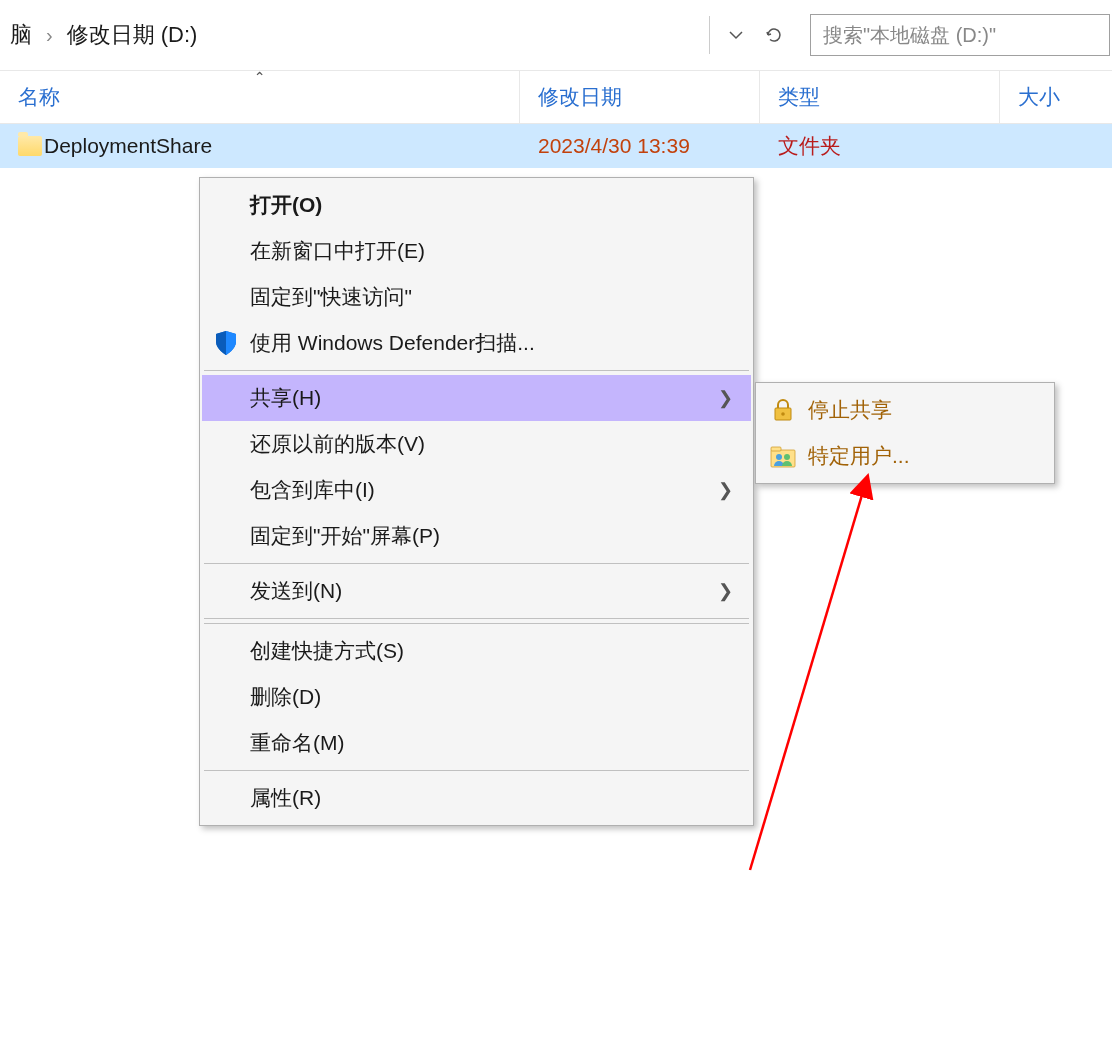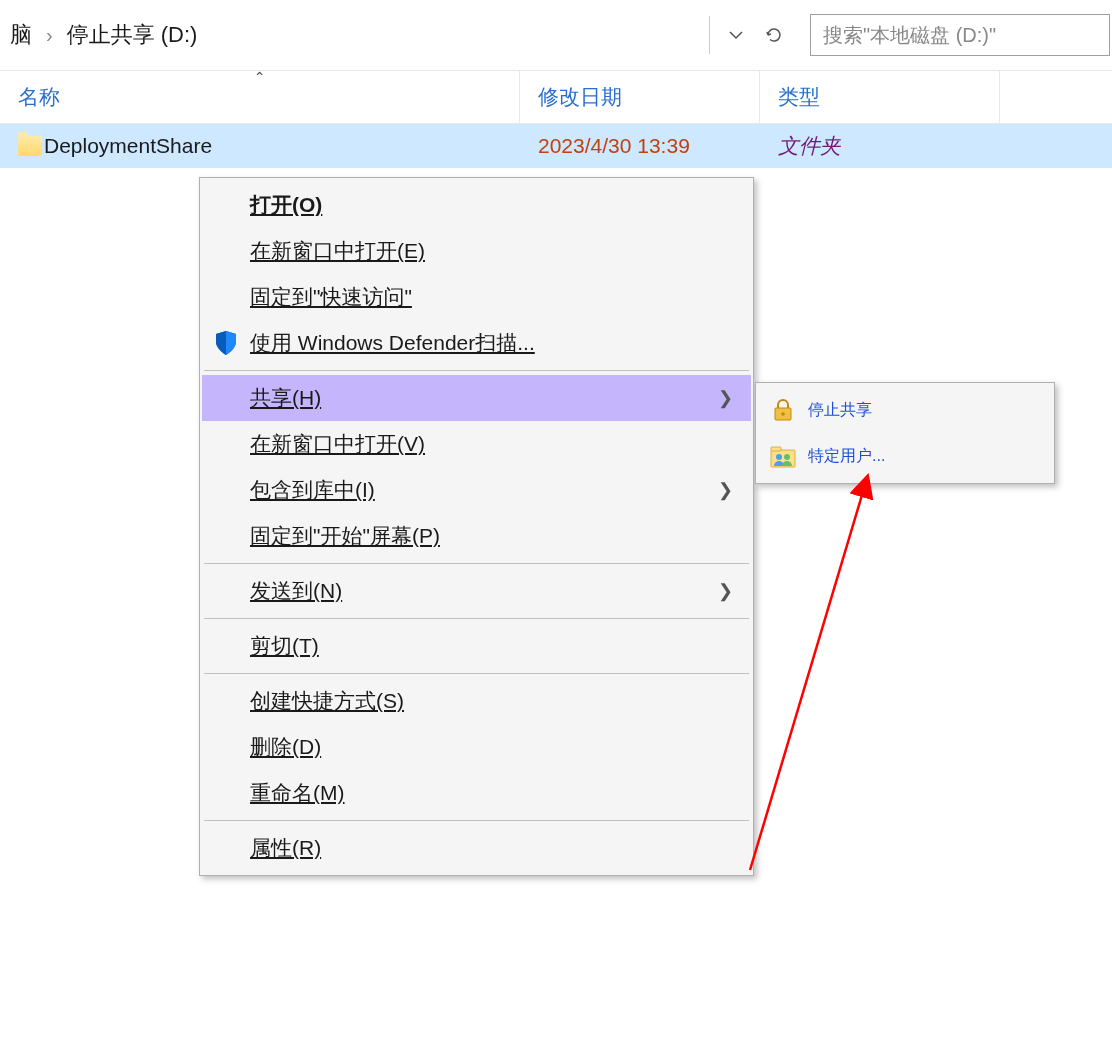--- a/index.html
+++ b/index.html
@@ -102,21 +102,21 @@
     display: flex;
     align-items: center;
     height: 44px;
     font-size: 21px;
   }
   .file-row.selected {
     background: #cde8ff;
   }
   .cell-name { width: 520px; padding-left: 18px; display: flex; align-items: center; gap: 2px; }
   .cell-date { width: 240px; padding-left: 18px; color: #c2410c; }
-  .cell-type { width: 240px; padding-left: 18px; color: #701a75; font-style: italic; }
+  .cell-type { width: 240px; padding-left: 18px; color: #b91c1c; }
   .folder-icon {
     width: 24px;
     height: 20px;
     background: linear-gradient(to bottom, #ffe9a8 0%, #ffd96a 100%);
     border-radius: 2px;
     position: relative;
   }
   .folder-icon::before {
     content: "";
     position: absolute;
@@ -131,21 +131,20 @@
   
   .context-menu {
     position: absolute;
     left: 199px;
     top: 177px;
     width: 555px;
     background: #f5f5f5;
     border: 1.5px solid #b0b0b0;
     box-shadow: 3px 3px 6px rgba(0,0,0,0.25);
     padding: 4px 2px;
-    text-decoration: underline;
   }
   .menu-item {
     display: flex;
     align-items: center;
     height: 46px;
     font-size: 21px;
     padding: 0 18px 0 48px;
     position: relative;
     color: #1a1a1a;
   }
@@ -188,24 +187,24 @@
     width: 300px;
     background: #f5f5f5;
     border: 1.5px solid #b0b0b0;
     box-shadow: 3px 3px 6px rgba(0,0,0,0.25);
     padding: 4px 2px;
   }
   .sub-item {
     display: flex;
     align-items: center;
     height: 46px;
-    font-size: 16px;
+    font-size: 21px;
     padding-left: 50px;
     position: relative;
-    color: #1d4ed8;
+    color: #a16207;
   }
   .sub-icon {
     position: absolute;
     left: 12px;
     top: 50%;
     transform: translateY(-50%);
     width: 26px;
     height: 26px;
     display: flex;
     align-items: center;
@@ -226,21 +225,21 @@
     pointer-events: none;
   }
 </style>
 </head>
 <body>
 
 <div class="top-bar">
   <div class="breadcrumb-area">
     <span class="crumb">脑</span>
     <span class="crumb-sep">›</span>
-    <span class="crumb">停止共享 (D:)</span>
+    <span class="crumb">修改日期 (D:)</span>
     <span class="addr-spacer"></span>
     <div class="addr-controls">
       <div class="addr-btn">
         <svg width="16" height="16" viewBox="0 0 16 16">
             <path d="M2 5 L8 11 L14 5" fill="none" stroke="#555" stroke-width="1.5"></path>
           </svg>
       </div>
       <div class="addr-btn">
         <svg width="18" height="18" viewBox="0 0 18 18">
             <path d="M3 9 a6 6 0 1 1 2 4.5 M3 9 l-1 -3 M3 9 l3 -1" fill="none" stroke="#555" stroke-width="1.5"></path>
@@ -251,20 +250,21 @@
   <div class="search-box">搜索"本地磁盘 (D:)"</div>
 </div>
 
 <div class="col-headers">
   <div class="col-header col-name">
     <span>名称</span>
     <span class="sort-caret">⌃</span>
   </div>
   <div class="col-header col-date">修改日期</div>
   <div class="col-header col-type">类型</div>
+  <div class="col-header col-size">大小</div>
 </div>
 
 <div class="file-row selected">
   <div class="cell-name">
     <span class="folder-icon"></span>
     <span>DeploymentShare</span>
   </div>
   <div class="cell-date">2023/4/30 13:39</div>
   <div class="cell-type">文件夹</div>
 </div>
@@ -282,33 +282,32 @@
         <rect x="4" y="2" width="20" height="24" fill="none"></rect>
       </svg>
     </span>
     <span>使用 Windows Defender扫描...</span>
   </div>
   <div class="menu-sep"></div>
   <div class="menu-item hover">
     <span>共享(H)</span>
     <span class="menu-chevron">❯</span>
   </div>
-  <div class="menu-item">在新窗口中打开(V)</div>
+  <div class="menu-item">还原以前的版本(V)</div>
   <div class="menu-item">
     <span>包含到库中(I)</span>
     <span class="menu-chevron">❯</span>
   </div>
   <div class="menu-item">固定到"开始"屏幕(P)</div>
   <div class="menu-sep"></div>
   <div class="menu-item">
     <span>发送到(N)</span>
     <span class="menu-chevron">❯</span>
   </div>
   <div class="menu-sep"></div>
-  <div class="menu-item">剪切(T)</div>
   <div class="menu-sep"></div>
   <div class="menu-item">创建快捷方式(S)</div>
   <div class="menu-item">删除(D)</div>
   <div class="menu-item">重命名(M)</div>
   <div class="menu-sep"></div>
   <div class="menu-item">属性(R)</div>
 </div>
 
 <div class="submenu">
   <div class="sub-item">

